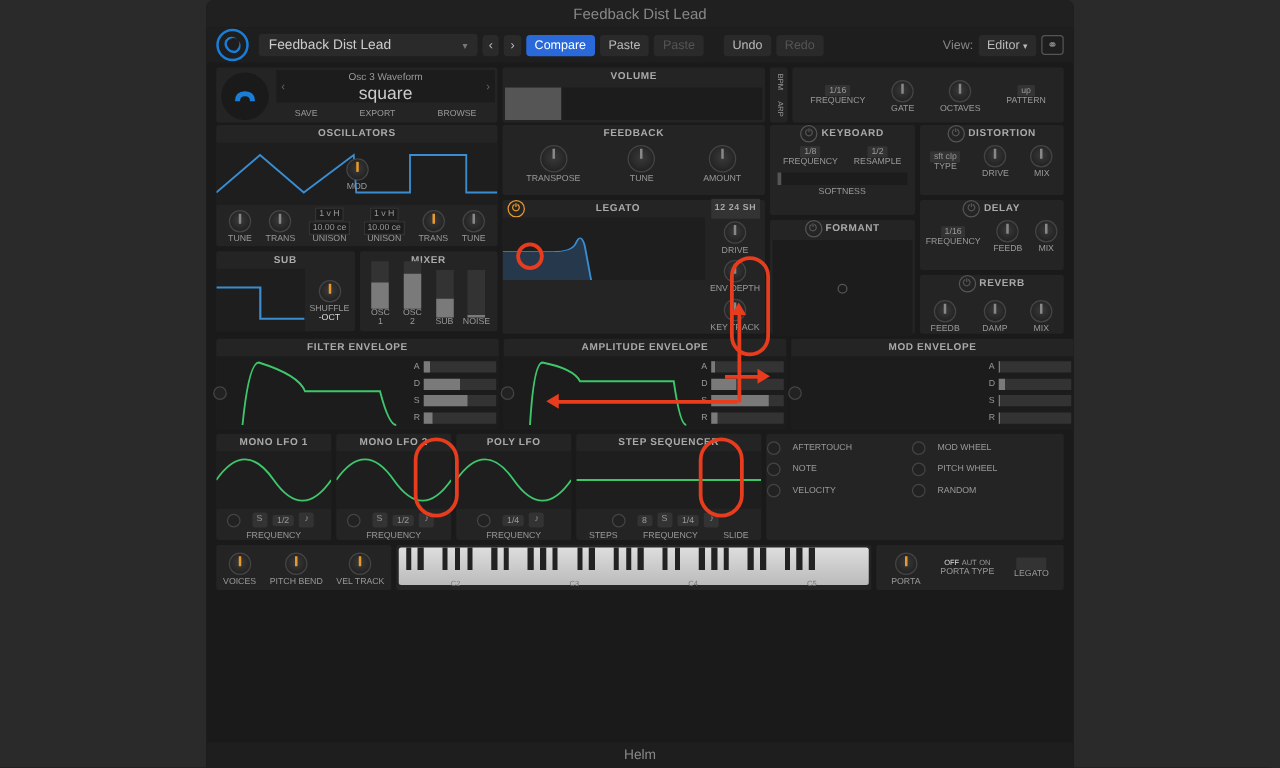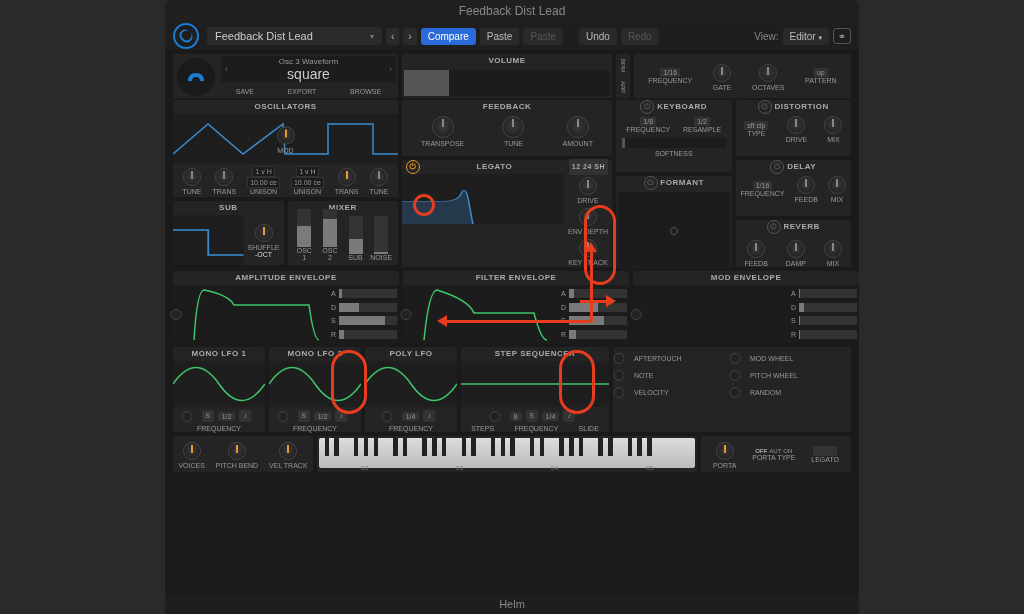--- a/index.html
+++ b/index.html
@@ -361,20 +361,57 @@
                 <span class="klabel">MIX</span>
               </div>
           </div>
         </div>
       </div>
     </div>
   </div>
 
   <div style="display:flex; gap:4px; padding:4px 8px 0">
     <div class="panel" style="flex:1">
+      <div class="phead">FILTER ENVELOPE</div>
+      <div class="env-disp">
+        <div style="width:16px;display:flex;align-items:center;justify-content:center">
+            <div class="ringmod" style="position:static"></div>
+          </div>
+        <svg viewBox="0 0 140 58">
+            <path d="M5 55 Q10 5 18 5 Q50 15 55 28 L115 28 Q122 55 128 55" stroke="#3dc76a" stroke-width="1.5" fill="none"></path>
+          </svg>
+        <div class="adsr">
+          <div class="adsr-row">
+              <span class="adsr-lbl">A</span>
+              <div class="adsr-bar">
+                <div class="adsr-fill" style="width:8%"></div>
+              </div>
+            </div>
+          <div class="adsr-row">
+              <span class="adsr-lbl">D</span>
+              <div class="adsr-bar">
+                <div class="adsr-fill" style="width:50%"></div>
+              </div>
+            </div>
+          <div class="adsr-row">
+              <span class="adsr-lbl">S</span>
+              <div class="adsr-bar">
+                <div class="adsr-fill" style="width:60%"></div>
+              </div>
+            </div>
+          <div class="adsr-row">
+              <span class="adsr-lbl">R</span>
+              <div class="adsr-bar">
+                <div class="adsr-fill" style="width:12%"></div>
+              </div>
+            </div>
+        </div>
+      </div>
+    </div>
+    <div class="panel" style="flex:1">
       <div class="phead">AMPLITUDE ENVELOPE</div>
       <div class="env-disp">
         <div style="width:16px;display:flex;align-items:center;justify-content:center">
             <div class="ringmod" style="position:static"></div>
           </div>
         <svg viewBox="0 0 140 58">
             <path d="M5 55 Q8 5 15 5 Q40 10 45 20 L120 20 Q125 55 130 55" stroke="#3dc76a" stroke-width="1.5" fill="none"></path>
           </svg>
         <div class="adsr">
           <div class="adsr-row">
@@ -392,57 +429,20 @@
           <div class="adsr-row">
               <span class="adsr-lbl">S</span>
               <div class="adsr-bar">
                 <div class="adsr-fill" style="width:80%"></div>
               </div>
             </div>
           <div class="adsr-row">
               <span class="adsr-lbl">R</span>
               <div class="adsr-bar">
                 <div class="adsr-fill" style="width:8%"></div>
-              </div>
-            </div>
-        </div>
-      </div>
-    </div>
-    <div class="panel" style="flex:1">
-      <div class="phead">FILTER ENVELOPE</div>
-      <div class="env-disp">
-        <div style="width:16px;display:flex;align-items:center;justify-content:center">
-            <div class="ringmod" style="position:static"></div>
-          </div>
-        <svg viewBox="0 0 140 58">
-            <path d="M5 55 Q10 5 18 5 Q50 15 55 28 L115 28 Q122 55 128 55" stroke="#3dc76a" stroke-width="1.5" fill="none"></path>
-          </svg>
-        <div class="adsr">
-          <div class="adsr-row">
-              <span class="adsr-lbl">A</span>
-              <div class="adsr-bar">
-                <div class="adsr-fill" style="width:8%"></div>
-              </div>
-            </div>
-          <div class="adsr-row">
-              <span class="adsr-lbl">D</span>
-              <div class="adsr-bar">
-                <div class="adsr-fill" style="width:50%"></div>
-              </div>
-            </div>
-          <div class="adsr-row">
-              <span class="adsr-lbl">S</span>
-              <div class="adsr-bar">
-                <div class="adsr-fill" style="width:60%"></div>
-              </div>
-            </div>
-          <div class="adsr-row">
-              <span class="adsr-lbl">R</span>
-              <div class="adsr-bar">
-                <div class="adsr-fill" style="width:12%"></div>
               </div>
             </div>
         </div>
       </div>
     </div>
     <div class="panel" style="flex:1">
       <div class="phead">MOD ENVELOPE</div>
       <div class="env-disp">
         <div style="width:16px;display:flex;align-items:center;justify-content:center">
             <div class="ringmod" style="position:static"></div>

